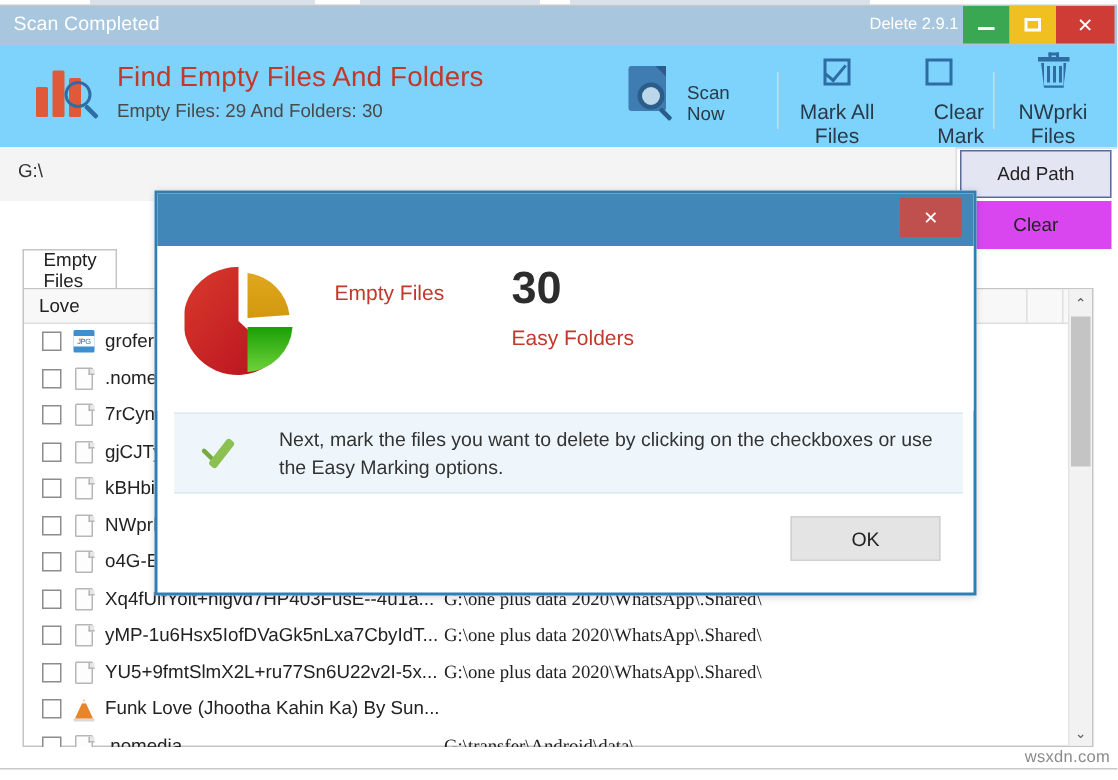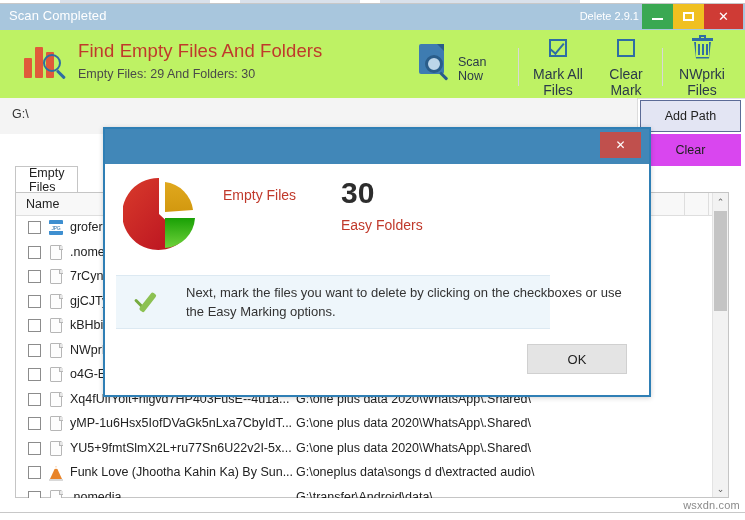--- a/index.html
+++ b/index.html
@@ -38,21 +38,21 @@
   #btn-max{right:41px;background:#f0c020;}
   #btn-close{right:2px;width:39px;background:#cf3b35;}
   .wbtn .g{position:absolute;left:0;top:0;width:100%;height:100%;
     display:flex;align-items:center;justify-content:center;
     color:#fff;font-size:13px;line-height:1;}
   .minglyph{width:11px;height:2px;background:#fff;margin-top:5px;}
   .maxglyph{width:11px;height:9px;border:2px solid #fff;box-sizing:border-box;}
 
   
   #header{
-    position:absolute;left:0;top:26px;width:745px;height:68px;background:#bef264;
+    position:absolute;left:0;top:26px;width:745px;height:68px;background:#7dd3fc;
     border-bottom:1px solid #e2e2e2;
   }
   #brand{position:absolute;left:24px;top:9px;width:46px;height:46px;}
   #brand .bar{position:absolute;bottom:7px;width:8px;background:#e05a3a;border-radius:1px;}
   #brand .b1{left:0;height:20px;}
   #brand .b2{left:11px;height:31px;}
   #brand .b3{left:22px;height:26px;}
   #brand .lens{
     position:absolute;left:19px;top:15px;width:18px;height:18px;border-radius:50%;
     border:2.6px solid #2e6da4;box-sizing:border-box;background:transparent;
@@ -105,21 +105,21 @@
     border-right:2.4px solid #2e6da4;border-bottom:2.4px solid #2e6da4;
     transform:rotate(40deg);
   }
   #tool-markall .lbl{top:28px;}
 
   #tool-clearmark{left:596px;width:60px;height:52px;}
   #tool-clearmark .box{
     position:absolute;left:21px;top:1px;width:18px;height:18px;
     border:2px solid #2e6da4;box-sizing:border-box;
   }
-  #tool-clearmark .lbl{top:28px;}
+  #tool-clearmark .lbl{top:28px;text-align:right;}
 
   #sep2{left:662px;}
   #tool-delete{left:668px;width:68px;height:52px;}
   #trash{position:absolute;left:24px;top:0px;width:21px;height:21px;}
   #trash .lid{position:absolute;left:0;top:0;width:21px;height:2.5px;background:#2e6da4;}
   #trash .hndl{position:absolute;left:7px;top:-3px;width:7px;height:3px;border:2px solid #2e6da4;border-bottom:none;box-sizing:border-box;}
   #trash .can{position:absolute;left:2px;top:3.5px;width:17px;height:17px;
     border:2px solid #2e6da4;border-top:none;box-sizing:border-box;
     clip-path:polygon(0 0,100% 0,88% 100%,12% 100%);}
   #trash .sl{position:absolute;top:6px;width:1.6px;height:11px;background:#2e6da4;}
@@ -203,20 +203,21 @@
   }
   .ic.vlc .base{position:absolute;left:0;bottom:0;width:14px;height:2.5px;background:#d9d9d9;}
   .ic.vlc .stripe{position:absolute;left:4px;top:2px;width:6px;height:2px;background:#fff;opacity:.85;}
   .row .nm{
     position:absolute;left:54px;top:4px;font-size:12.5px;color:#222;
     white-space:nowrap;
   }
   .row .pt{
     position:absolute;left:280px;top:4px;font-size:12.5px;color:#222;
     white-space:nowrap;
+    font-family:Liberation Serif, serif;
   }
 
   
   #vscroll{
     position:absolute;right:0;top:0;width:16px;height:304px;background:#f2f2f2;
     border-left:1px solid #e3e3e3;box-sizing:border-box;
   }
   #vs-up,#vs-down{
     position:absolute;left:0;width:15px;height:17px;background:#f2f2f2;
     display:flex;align-items:center;justify-content:center;font-size:9px;color:#5a5a5a;
@@ -247,21 +248,21 @@
   #pie{
     position:absolute;left:18px;top:12px;width:76px;height:76px;
   }
   #pie svg{display:block;}
   #stat-files{position:absolute;left:118px;top:14px;}
   #stat-folders{position:absolute;left:236px;top:14px;}
   .stat-num{font-size:30px;font-weight:bold;color:#2d2d2d;line-height:1;}
   .stat-lbl{font-size:14px;color:#c0392b;margin-top:9px;}
 
   #dlg-msg{
-    position:absolute;left:11px;top:146px;width:434px;height:54px;
+    position:absolute;left:11px;top:146px;width:526px;height:54px;
     background:#eef6fb;border-top:1px solid #dce9f2;border-bottom:1px solid #dce9f2;
     box-sizing:border-box;
     padding-left:29px;
   }
   #check-icon{position:absolute;left:14px;top:9px;width:36px;height:34px;}
   #check-icon .a{
     position:absolute;left:5px;top:13px;width:10px;height:3px;background:#76ab3f;
     transform:rotate(45deg);transform-origin:left center;border-radius:2px;
   }
   #check-icon .b{
@@ -369,21 +370,21 @@
   <div id="btn-addpath">Add Path</div>
   <div id="btn-clear">Clear</div>
 
   <div id="content">
     <div id="tabstrip">
       <div class="tab" id="tab-empty-files">Empty Files</div>
     </div>
 
     <div id="listbox">
       <div id="list-header">
-        <div class="hc" id="hc-name">Name</div>
+        <div class="hc" id="hc-name">Love</div>
         <div class="hc" id="hc-path">Path</div>
         <div id="col-div-1"></div>
         <div id="col-div-2"></div>
       </div>
 
       <div id="rows">
           <div class="row">
             <span class="cb"></span>
             <span class="ic jpg">
               <span class="sheet"></span>
@@ -474,21 +475,20 @@
             <span class="pt">G:\one plus data 2020\WhatsApp\.Shared\</span>
           </div>
           <div class="row">
             <span class="cb"></span>
             <span class="ic vlc">
               <span class="base"></span>
               <span class="cone"></span>
               <span class="stripe"></span>
             </span>
             <span class="nm">Funk Love (Jhootha Kahin Ka) By Sun...</span>
-            <span class="pt">G:\oneplus data\songs d d\extracted audio\</span>
           </div>
           <div class="row">
             <span class="cb"></span>
             <span class="ic file">
               <span class="sheet"></span>
               <span class="corner"></span>
             </span>
             <span class="nm">.nomedia</span>
             <span class="pt">G:\transfer\Android\data\</span>
           </div>

